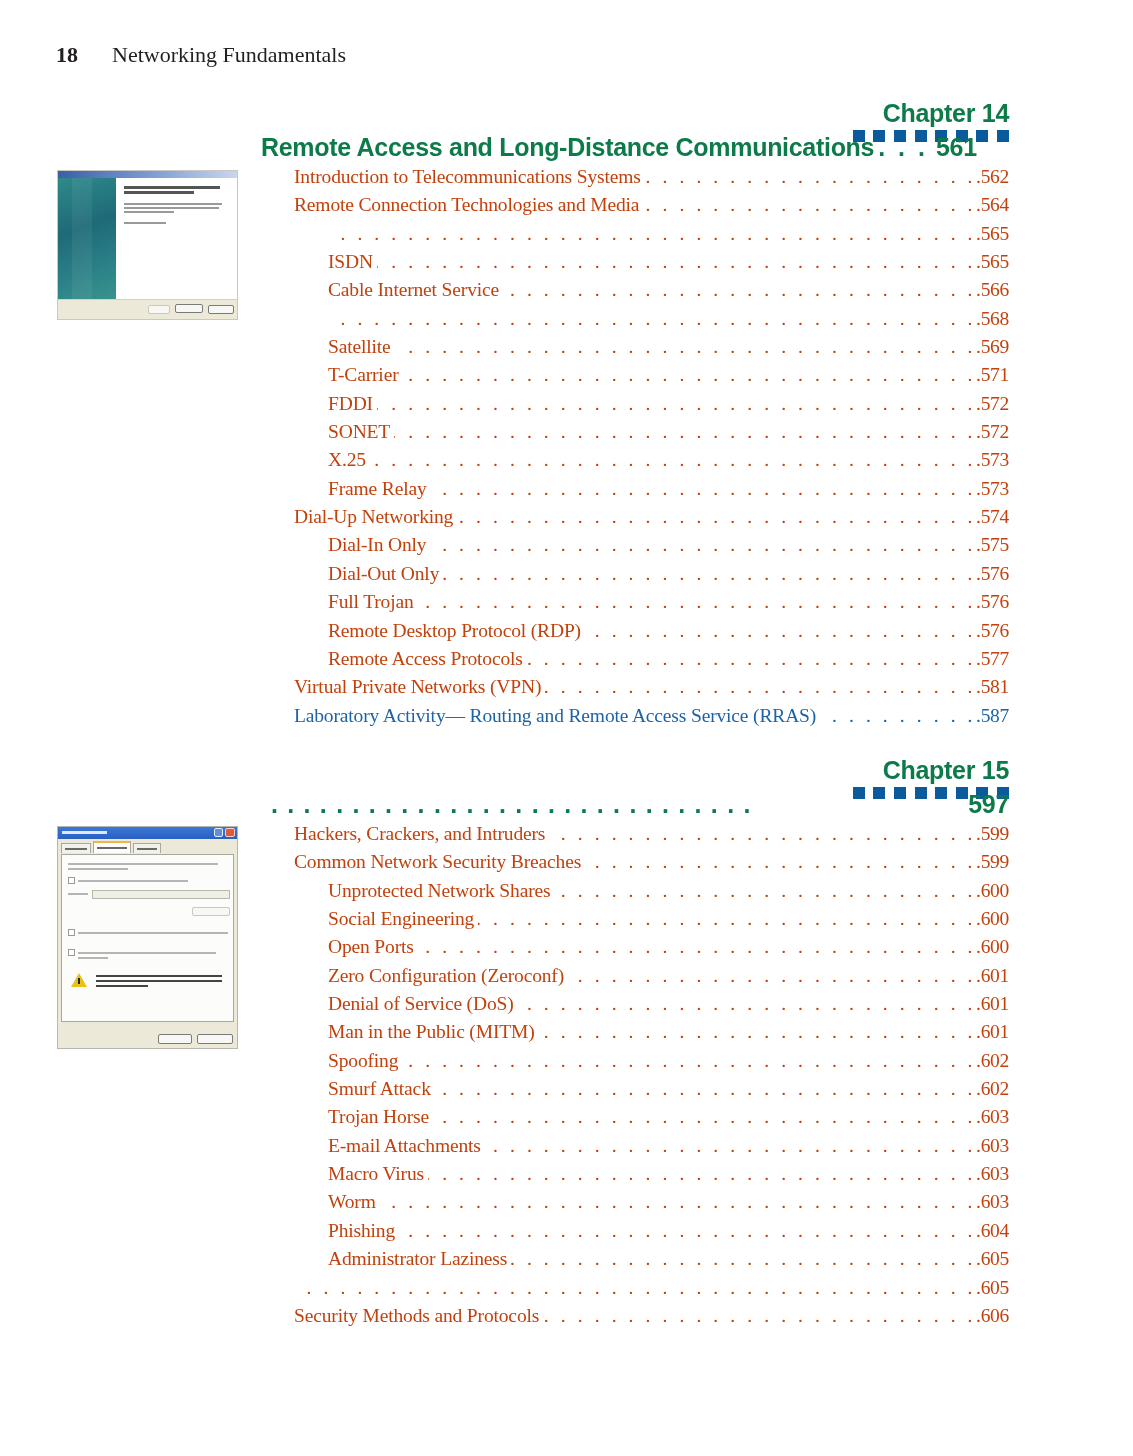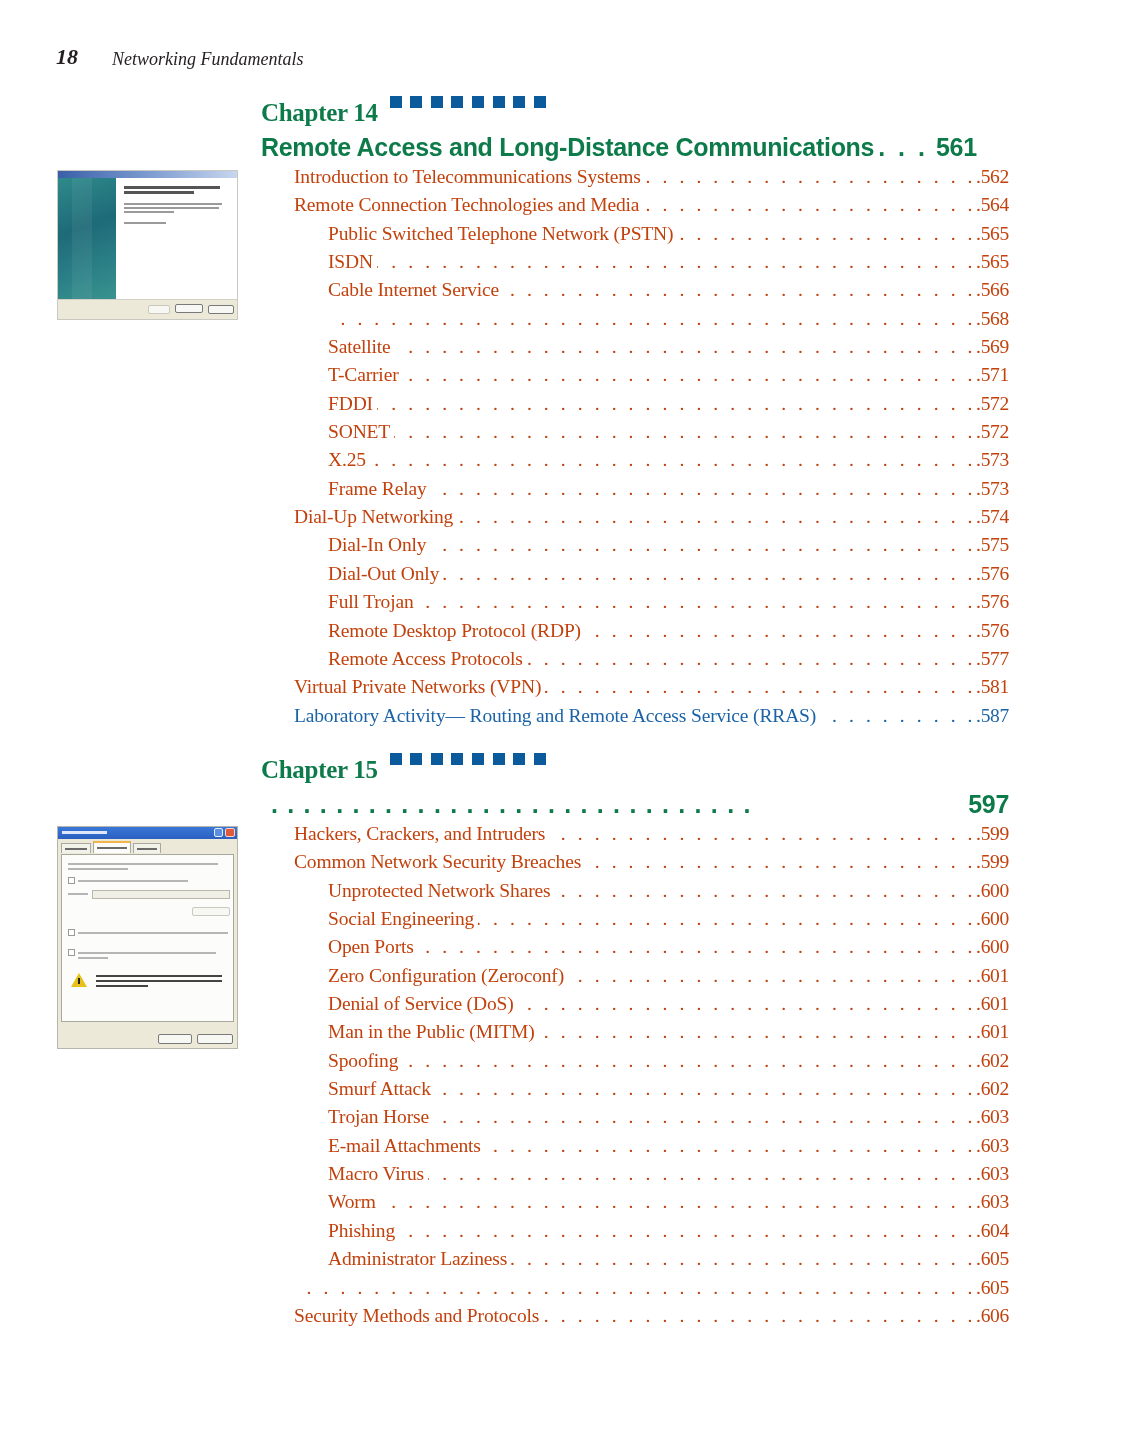--- a/index.html
+++ b/index.html
@@ -14,51 +14,51 @@
       overflow: hidden;
       font-family: "Liberation Serif", "DejaVu Serif", serif;
       color: #231f20;
     }
     .running-head {
       position: absolute;
       left: 56px;
       top: 42px;
       height: 28px;
       display: flex;
-      align-items: flex-end;
-      font-style: italic;
+      align-items: flex-start;
     }
     .page-number {
       font-family: "Liberation Serif", serif;
       font-weight: bold;
       font-size: 22px;
       color: #231f20;
       width: 56px;
     }
     .book-title {
       font-family: "Liberation Serif", serif;
-      font-size: 18px;
+      font-size: 22px;
       color: #231f20;
     }
 
     .chapter {
       position: absolute;
       left: 261px;
       width: 748px;
     }
     .chapter-label {
-      font-family: Liberation Serif, serif;
+      font-family: Liberation Sans, sans-serif;
       font-weight: bold;
       font-size: 25px;
       color: #0d7a4a;
       height: 34px;
       line-height: 34px;
       display: flex;
-      align-items: flex-start;
+      align-items: flex-end;
       letter-spacing: -0.3px;
+      flex-direction: column;
     }
     .squares {
       display: inline-flex;
       gap: 8.6px;
       margin-left: 12px;
       align-items: center;
     }
     .square {
       display: inline-block;
       width: 12px;
@@ -346,21 +346,20 @@
         <span class="ttl">Introduction to Telecommunications Systems</span>
         <span class="dots">. . . . . . . . . . . . . . . . . . . . . . . . . . . . . . . . . . . . . . . . . . . . . . . . . . . . . . . . . . . . . . . .</span>
         <span class="pg">.562</span>
       </div>
     <div class="entry lvl1">
         <span class="ttl">Remote Connection Technologies and Media</span>
         <span class="dots">. . . . . . . . . . . . . . . . . . . . . . . . . . . . . . . . . . . . . . . . . . . . . . . . . . . . . . . . . . . . . . . .</span>
         <span class="pg">.564</span>
       </div>
     <div class="entry lvl2">
-        <span class="ttl">Public Switched Telephone Network (PSTN)</span>
         <span class="dots">. . . . . . . . . . . . . . . . . . . . . . . . . . . . . . . . . . . . . . . . . . . . . . . . . . . . . . . . . . . . . . . .</span>
         <span class="pg">.565</span>
       </div>
     <div class="entry lvl2">
         <span class="ttl">ISDN</span>
         <span class="dots">. . . . . . . . . . . . . . . . . . . . . . . . . . . . . . . . . . . . . . . . . . . . . . . . . . . . . . . . . . . . . . . .</span>
         <span class="pg">.565</span>
       </div>
     <div class="entry lvl2">
         <span class="ttl">Cable Internet Service</span>

